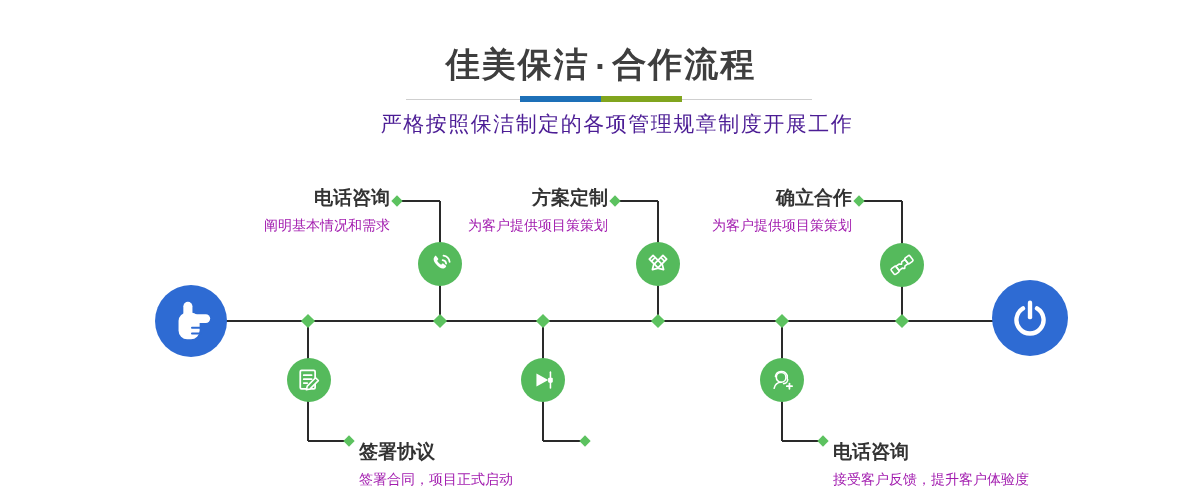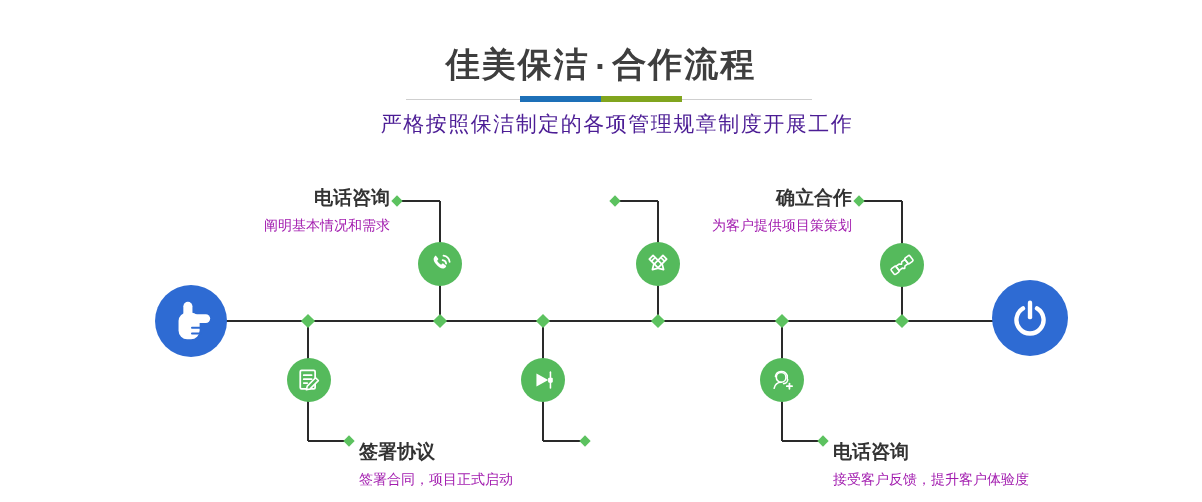--- a/index.html
+++ b/index.html
@@ -168,20 +168,24 @@
           <line x1="21.5" y1="23" x2="27.5" y2="23"></line>
         </g>
       </g>
     </svg>
   </div>
 
   <div class="step-text align-r" style="right:812px;top:185px;">
     <div class="step-title">电话咨询</div>
     <div class="step-desc">阐明基本情况和需求</div>
   </div>
+  <div class="step-text align-r" style="right:594px;top:185px;">
+    <div class="step-title">方案定制</div>
+    <div class="step-desc">为客户提供项目策策划</div>
+  </div>
   <div class="step-text align-r" style="right:350px;top:185px;">
     <div class="step-title">确立合作</div>
     <div class="step-desc">为客户提供项目策策划</div>
   </div>
 
   <div class="step-text align-l" style="left:359px;top:427px;">
     <div class="step-title">签署协议</div>
     <div class="step-desc">签署合同，项目正式启动</div>
   </div>
   <div class="step-text align-l" style="left:833px;top:427px;">

